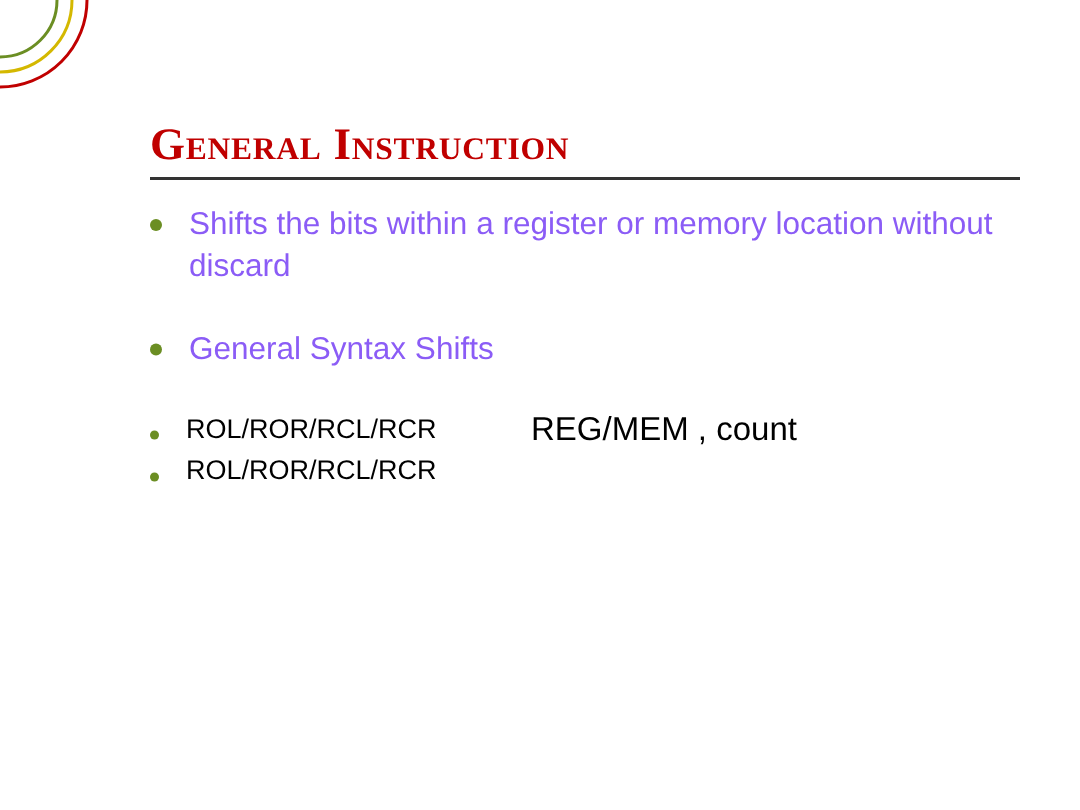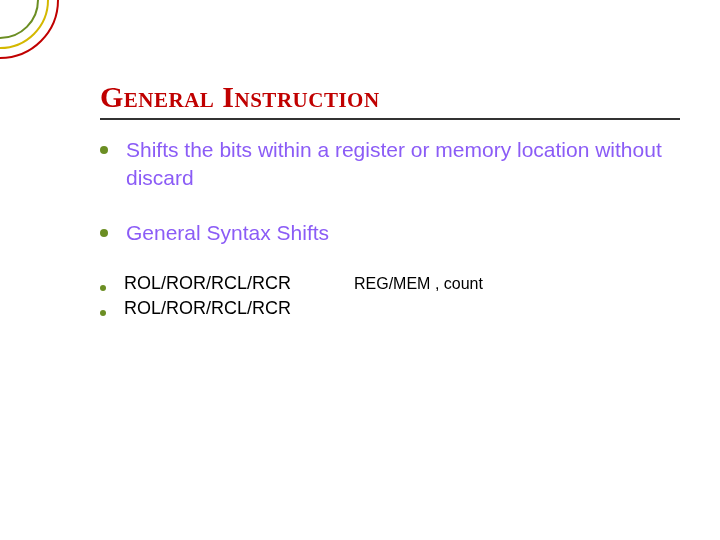--- a/index.html
+++ b/index.html
@@ -73,21 +73,21 @@
     align-items: center;
     margin-bottom: 2px;
   }
   .syntax-left {
     font-size: 18px;
     color: #000;
     width: 230px;
     flex: 0 0 auto;
   }
   .syntax-right {
-    font-size: 16px;
+    font-size: 22px;
     color: #000;
   }
 </style>
 </head>
 <body>
 
 <div class="corner-deco">
   <svg width="120" height="120">
     <circle cx="40" cy="40" r="58" fill="none" stroke="#c00000" stroke-width="2"></circle>
     <circle cx="40" cy="40" r="48" fill="none" stroke="#d4b800" stroke-width="2"></circle>

